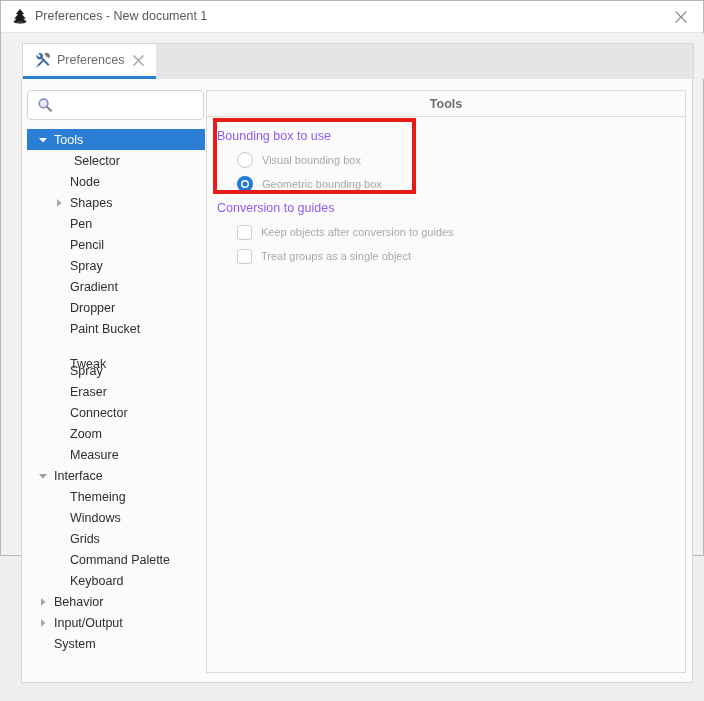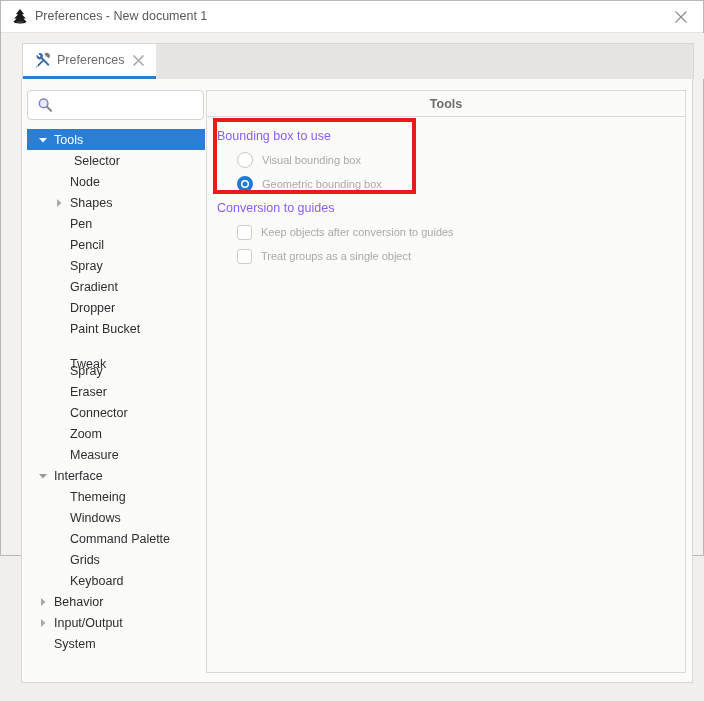--- a/index.html
+++ b/index.html
@@ -402,25 +402,25 @@
           <div class="tree-row" style="padding-left: 24px;">
             <span class="tw"></span>
             <span class="tree-label" style="margin-left: 3px;">Themeing</span>
           </div>
           <div class="tree-row" style="padding-left: 24px;">
             <span class="tw"></span>
             <span class="tree-label" style="margin-left: 3px;">Windows</span>
           </div>
           <div class="tree-row" style="padding-left: 24px;">
             <span class="tw"></span>
+            <span class="tree-label" style="margin-left: 3px;">Grids</span>
+          </div>
+          <div class="tree-row" style="padding-left: 24px;">
+            <span class="tw"></span>
             <span class="tree-label" style="margin-left: 3px;">Command Palette</span>
-          </div>
-          <div class="tree-row" style="padding-left: 24px;">
-            <span class="tw"></span>
-            <span class="tree-label" style="margin-left: 3px;">Grids</span>
           </div>
           <div class="tree-row" style="padding-left: 24px;">
             <span class="tw"></span>
             <span class="tree-label" style="margin-left: 3px;">Keyboard</span>
           </div>
           <div class="tree-row" style="padding-left: 8px;">
             <span class="tw">
               <svg width="10" height="10" viewBox="0 0 10 10">
                 <path d="M3 1 L7.5 5 L3 9 Z" fill="#a8a8a8"></path>
               </svg>

